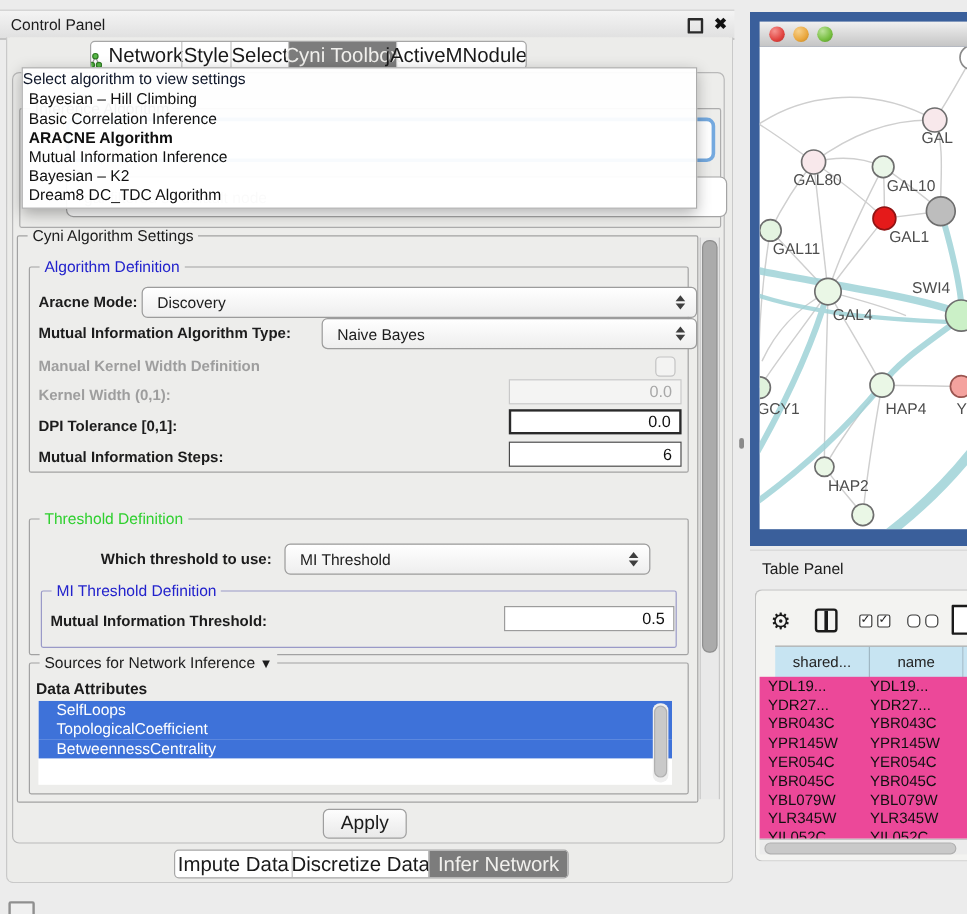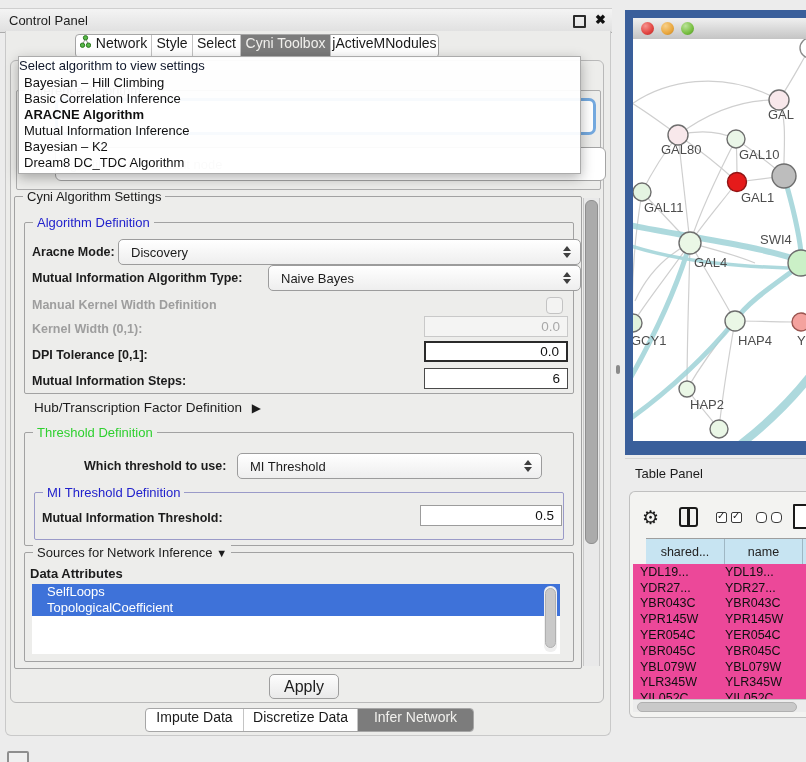--- a/index.html
+++ b/index.html
@@ -12,21 +12,21 @@
     border-bottom:1px solid #ABABAB;display:flex;align-items:center;font-size:13px;}
   .cp-title{padding-left:9px;}
   .float-icon{position:absolute;right:26px;top:6px;width:9px;height:9px;border:2px solid #2A2A2A;border-radius:1px;}
   .close-icon{position:absolute;right:6px;top:3px;font-size:13px;font-weight:bold;color:#111;}
   .cp-body{left:5px;top:31px;width:604px;height:704px;background:#ECECEA;
     border:1px solid #C9C9C9;border-top:none;border-radius:0 0 6px 6px;}
   .content-panel{left:10px;top:60px;width:592px;height:641px;background:#EDEDEB;
     border:1px solid #B9B9B9;border-radius:6px;}
   
   .seg-bar{display:flex;background:#FFFFFF;border:1px solid #A6A6A6;border-radius:4px;overflow:hidden;}
-  .seg{display:flex;align-items:flex-start;justify-content:center;font-size:14px;color:#1A1A1A;
+  .seg{display:flex;align-items:flex-end;justify-content:center;font-size:17px;color:#1A1A1A;
        border-left:1px solid #C4C4C4;white-space:nowrap;}
   .seg:first-child{border-left:none;}
   .seg.sel{background:#7C7C7C;color:#F1F0ED;}
   .seg .ticon{margin-right:5px;display:inline-flex;}
   
   .popup{left:18px;top:56px;width:561px;height:116px;background:rgba(255,255,255,0.94);
      border:1px solid #ABABAB;box-shadow:0 4px 12px rgba(0,0,0,0.30);z-index:40;}
   .popup .ph{height:18px;text-align:left;color:#0f172a;font-size:13px;line-height:18px;}
   .algo-item{height:16px;line-height:16px;font-size:13px;padding-left:5px;color:#101010;}
   .algo-item.bold{font-weight:bold;}
@@ -169,24 +169,20 @@
 
   <span class="abs flabel dis" style="left:32px;top:322px;">Kernel Width (0,1):</span>
   <input class="abs tinput" style="left: 424px; top: 316px; width: 144px; height: 21px; border: 1px solid rgb(201, 201, 201); background: rgb(244, 244, 243); color: rgb(168, 168, 168);" readonly="" value="0.0">
 
   <span class="abs flabel" style="left:32px;top:348px;">DPI Tolerance [0,1]:</span>
   <input class="abs tinput" style="left: 424px; top: 341px; width: 144px; height: 21px; border: 2px solid rgb(42, 42, 42); color: rgb(17, 17, 17);" value="0.0">
 
   <span class="abs flabel" style="left:32px;top:374px;">Mutual Information Steps:</span>
   <input class="abs tinput" style="left: 424px; top: 368px; width: 144px; height: 21px; border: 1px solid rgb(74, 74, 74); color: rgb(17, 17, 17);" value="6">
 
-  <div class="abs" style="left:34px;top:400px;font-size:13.5px;">
-    <span>Hub/Transcription Factor Definition</span>
-    <span style="font-size:12px;margin-left:6px;">▶</span>
-  </div>
 
   <div class="abs group" style="left:24px;top:432px;width:548px;height:112px;">
     <span class="legend green">Threshold Definition</span>
   </div>
 
   <span class="abs flabel" style="left:84px;top:459px;">Which threshold to use:</span>
   <div class="abs combo" style="left:237px;top:453px;width:291px;height:24px;">
     <span>MI Threshold</span>
     <span class="spin">
         <i class="up"></i>
@@ -203,20 +199,21 @@
   <div class="abs group" style="left:24px;top:552px;width:548px;height:108px;">
     <span class="legend">
       <span>Sources for Network Inference</span>
       <span style="font-size:11px;">▼</span>
     </span>
   </div>
   <span class="abs flabel" style="left:30px;top:566px;font-size:13px;">Data Attributes</span>
   <div class="abs" id="attr-list" style="left:32px;top:584px;width:528px;height:70px;background:#FFF;overflow:hidden;">
       <div class="attr-item">SelfLoops</div>
       <div class="attr-item">TopologicalCoefficient</div>
+      <div class="attr-item">BetweennessCentrality</div>
     </div>
   <div class="abs" style="left:544px;top:586px;width:13px;height:66px;background:#EFEFEF;border-radius:6px;">
     <div class="thumb light" style="position:absolute;left:1px;top:2px;width:9px;height:58px;"></div>
   </div>
 
   <div class="abs vtrack" style="left:583px;top:198px;width:15px;height:468px;">
     <div class="thumb" style="position:absolute;left:1px;top:2px;width:11px;height:342px;"></div>
   </div>
 
   <div class="abs btn" style="left:269px;top:674px;width:68px;height:23px;">

